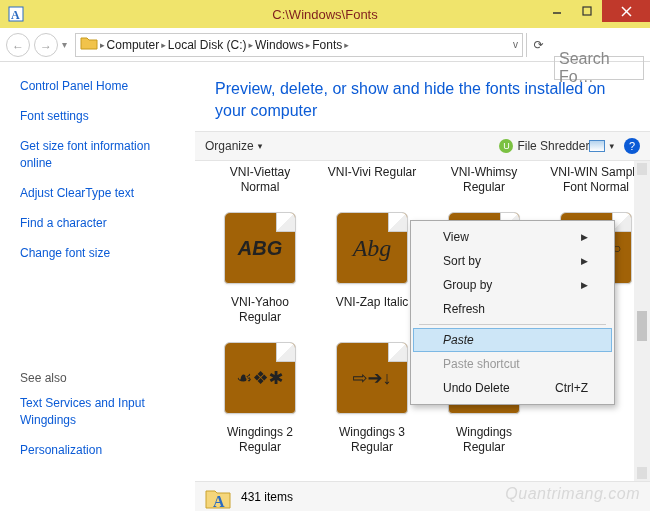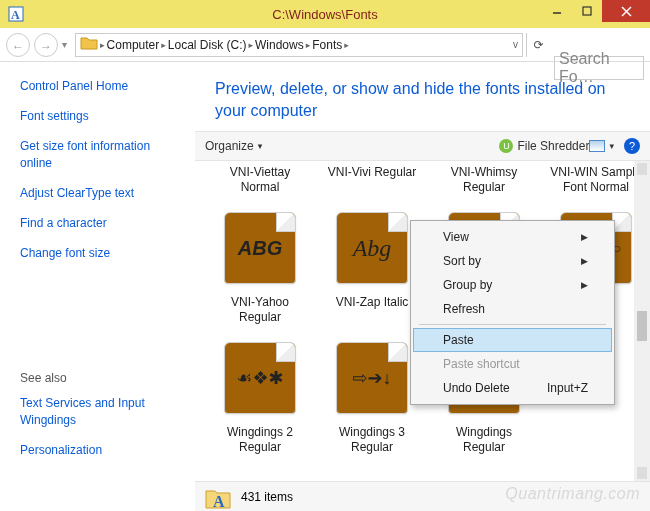--- a/index.html
+++ b/index.html
@@ -35,21 +35,21 @@
 .thumb::before { content: ""; position: absolute; top: 0; right: 0; width: 18px; height: 18px; border-left: 1px solid #cfcfcf; border-bottom: 1px solid #cfcfcf; background: linear-gradient(135deg, #fff 49%, #eee 50%); }
 .thumb .sample { font-size: 20px; color: #222; padding: 0 4px; white-space: nowrap; }
 .fontname { font-size: 12px; color: #222; margin-top: 0; line-height: 1.25; }
 .grid .scrollbar { position: absolute; right: 0; top: 0; bottom: 0; width: 16px; background: #f0f0f0; }
 .grid .scrollbar::before, .grid .scrollbar::after { content: ""; position: absolute; left: 3px; right: 3px; height: 12px; background: #ddd; }
 .grid .scrollbar::before { top: 2px; } .grid .scrollbar::after { bottom: 2px; }
 .grid .scrollthumb { position: absolute; left: 3px; right: 3px; top: 150px; height: 30px; background: #c4c4c4; }
 .ctxmenu { position: absolute; left: 410px; top: 220px; width: 205px; background: #f5f5f5; border: 1px solid #aaa; box-shadow: 2px 3px 6px rgba(0,0,0,.25); padding: 4px 2px; font-size: 12px; z-index: 50; }
 .ctxmenu .mi { padding: 5px 24px 5px 30px; display: flex; justify-content: space-between; align-items: center; color: #222; position: relative; }
 .ctxmenu .mi.disabled { color: #999; }
-.ctxmenu .mi.hover { background: #cde6f7; border: 1px solid #7cb8e4; padding: 4px 23px 4px 29px; }
+.ctxmenu .mi.hover { background: #cde6f7; border: 1px solid #7cb8e4; padding: 4px 23px 4px 29px; font-style: italic; }
 .ctxmenu .arrow { font-size: 9px; color: #333; }
 .ctxmenu hr { margin: 3px 6px; border: none; border-top: 1px solid #ccc; }
 .status { height: 30px; background: #f6f6f6; border-top: 1px solid #e4e4e4; display: flex; align-items: center; padding: 0 10px; gap: 10px; }
 .folder-icon { width: 26px; height: 22px; position: relative; }
 .folder-icon svg { width: 26px; height: 24px; }
 .watermark { position: absolute; right: 10px; bottom: 8px; color: #ccc; font-size: 16px; font-style: italic; letter-spacing: .5px; opacity: .7; }
 .smallA { font-family: 'Times New Roman', serif; font-weight: bold; }
 </style>
 </head>
 <body>
@@ -234,21 +234,21 @@
     </div>
   <hr>
   <div class="mi hover">
       <span>Paste</span>
     </div>
   <div class="mi disabled">
       <span>Paste shortcut</span>
     </div>
   <div class="mi">
       <span>Undo Delete</span>
-      <span>Input+Z</span>
+      <span>Ctrl+Z</span>
     </div>
 </div>
 
 <div class="status" style="position:absolute;left:195px;right:0;bottom:0">
   <span class="folder-icon">
     <svg viewBox="0 0 26 24">
         <path d="M1 5h9l2 2h13v15H1z" fill="#f5d67b" stroke="#caa22f"></path>
         <text x="8" y="21" font-size="16" fill="#2a6ac1" class="smallA">A</text>
       </svg>
   </span>

